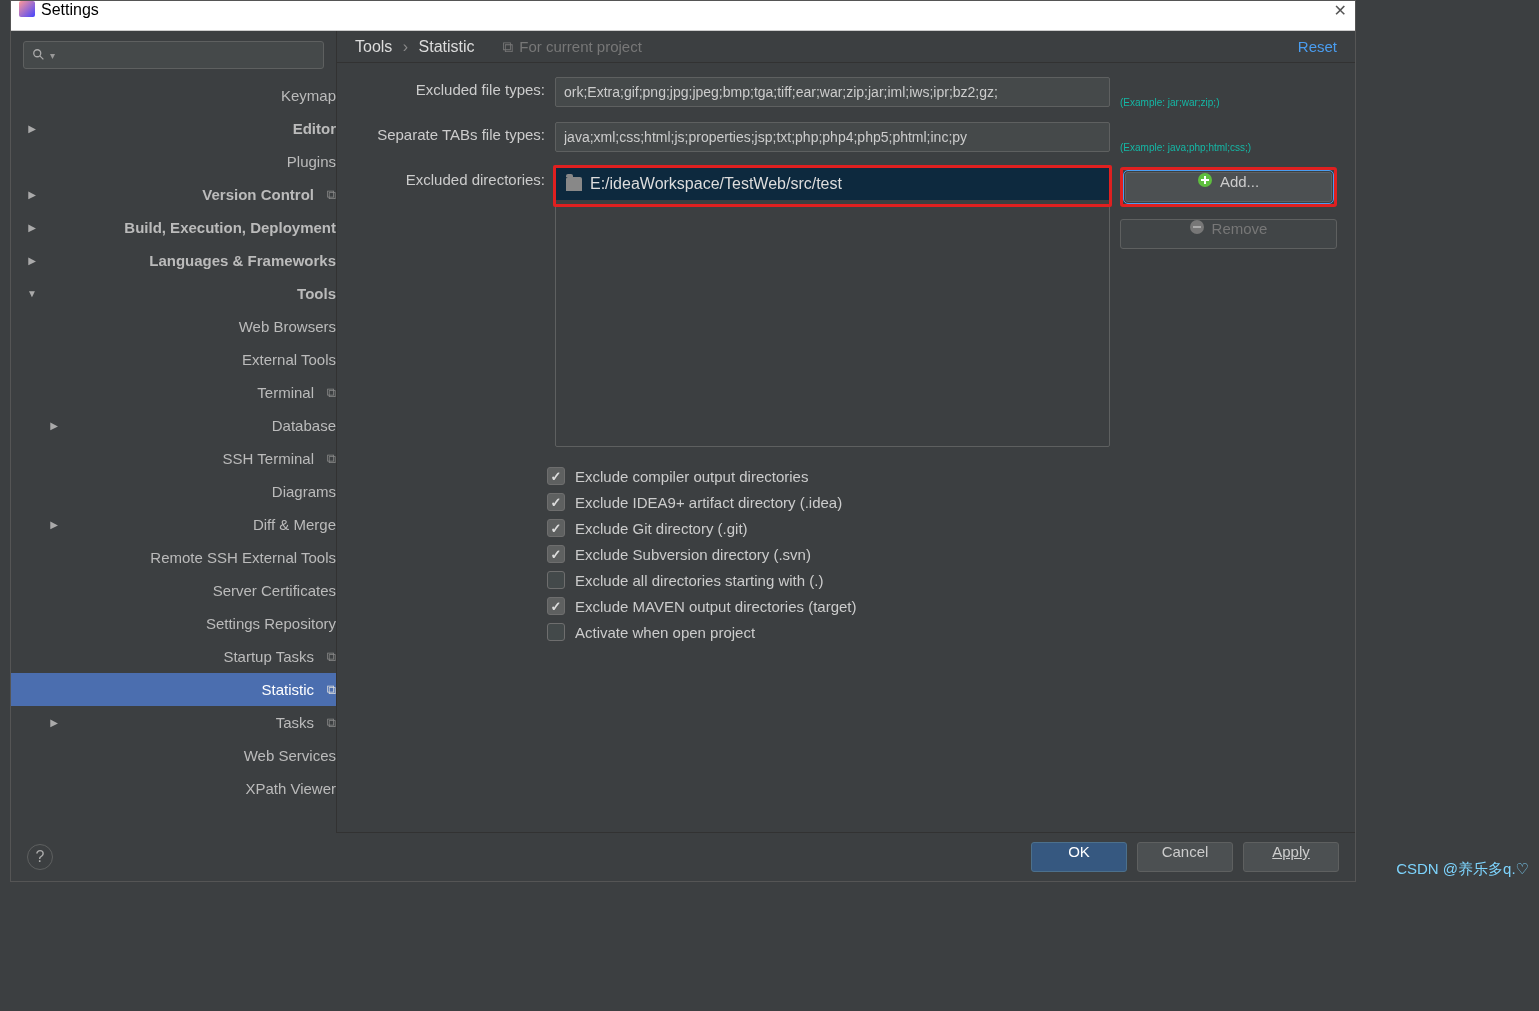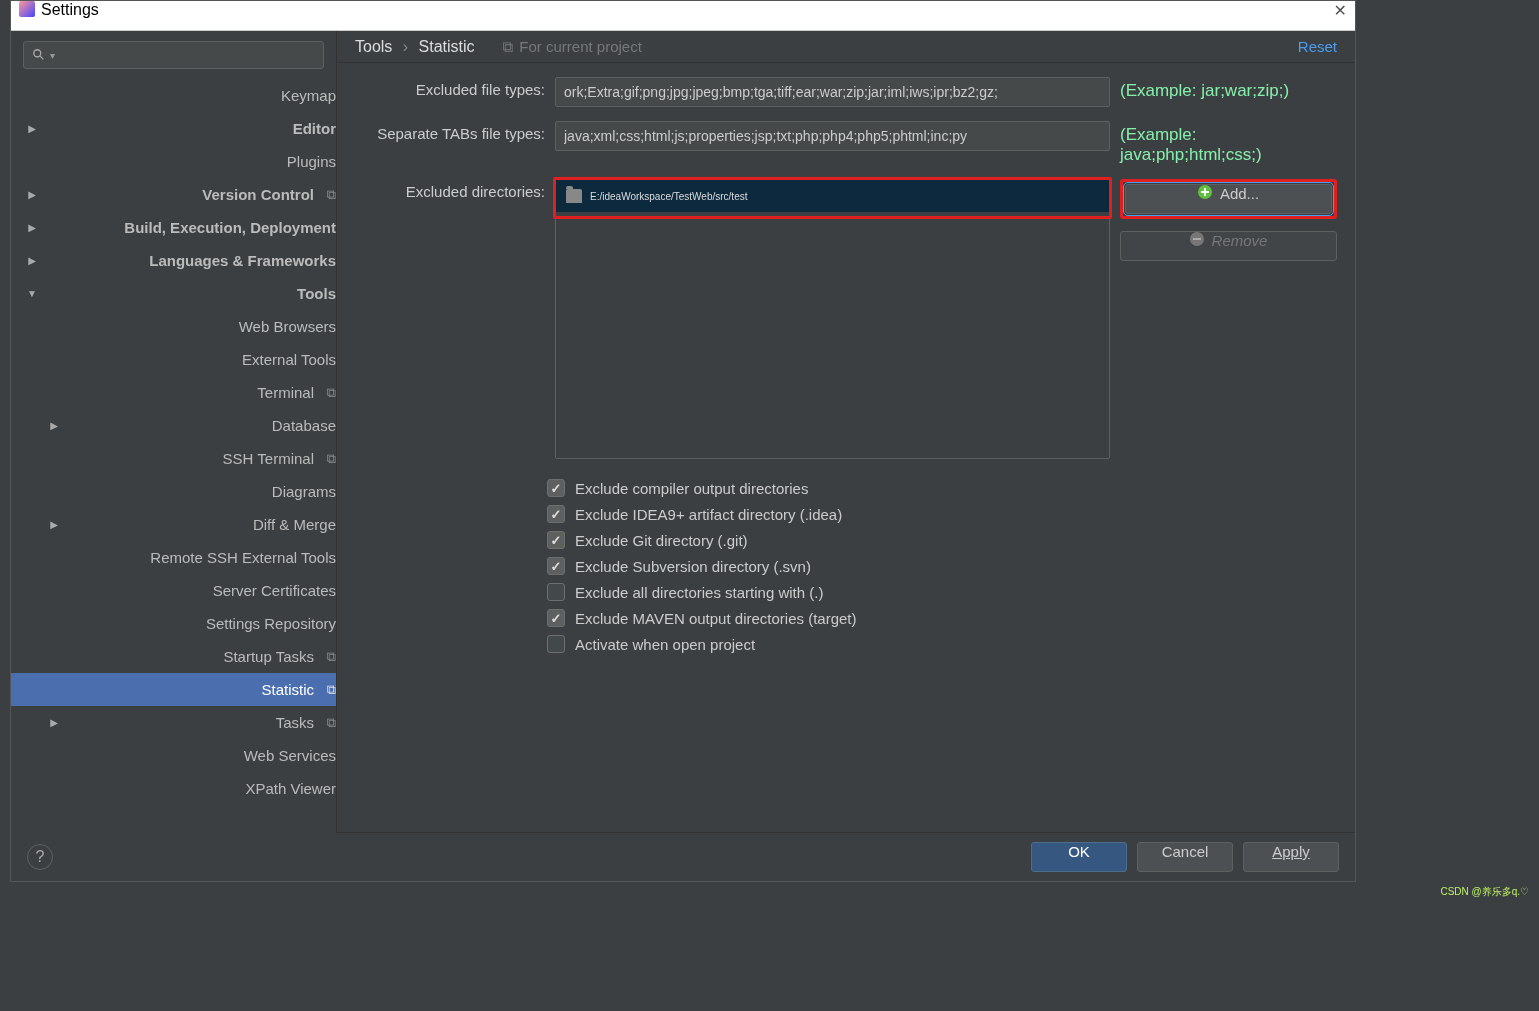--- a/index.html
+++ b/index.html
@@ -29,49 +29,49 @@
 .ind2 { padding-left:56px; }
 .main { flex:1; display:flex; flex-direction:column; min-width:0; }
 .header { height:32px; display:flex; align-items:center; padding:0 18px; border-bottom:1px solid #323232; }
 .crumb { font-size:16px; color:#ddd; font-weight:500; }
 .crumb .sep { color:#888; margin:0 6px; }
 .proj-hint { color:#777; margin-left:28px; font-size:15px; display:flex; align-items:center; gap:6px; }
 .reset { margin-left:auto; color:#4a9df0; font-size:15px; cursor:pointer; }
 .form { padding:14px 18px; display:grid; grid-template-columns:190px 555px 1fr; column-gap:10px; row-gap:14px; align-items:start; }
 .form-label { text-align:right; color:#ccc; font-size:15px; padding-top:4px; }
 .text-input { width:100%; height:30px; background:#45494a; border:1px solid #5e6060; color:#ccc; padding:0 8px; font-size:14px; border-radius:2px; }
-.example { color:#86efac; font-size:17px; padding-top:4px; }
+.example { color:#14b8a6; font-size:10px; padding-top:4px;margin-top:16px; }
 .dir-list { width:555px; height:280px; background:#3c3f41; border:1px solid #5e6060; border-radius:2px; position:relative; }
 .dir-list-hl { position:absolute; left:-3px; top:-3px; right:-3px; height:42px; border:3px solid #e02020; border-radius:2px; pointer-events:none; }
-.dir-item { display:flex; align-items:center; height:32px; background:#0d293e; color:#ddd; padding:0 10px; font-size:10px; gap:8px; }
+.dir-item { display:flex; align-items:center; height:32px; background:#0d293e; color:#ddd; padding:0 10px; font-size:16px; gap:8px; }
 .dir-icon { width:16px; height:14px; background:#888; border-radius:2px 2px 0 0; position:relative; }
 .dir-icon::before { content:""; position:absolute; top:-3px; left:0; width:7px; height:3px; background:#888; border-radius:2px 2px 0 0; }
 .side-btns { display:flex; flex-direction:column; gap:12px; padding-top:0; }
 .btn-hl { border:3px solid #e02020; border-radius:3px; padding:2px; }
 .btn { height:30px; min-width:200px; background:#4c5052; border:1px solid #5e6060; color:#ccc; border-radius:3px; display:flex; align-items:flex-start; justify-content:center; gap:8px; font-size:15px; cursor:pointer; }
-.btn.disabled { color:#777; background:#414547;font-style:italic; }
+.btn.disabled { color:#777; background:#414547; }
 .btn.primary { background:#365880; border-color:#4c708c; color:#fff; }
 .btn.focus { outline:1px solid #4a9df0; outline-offset:1px; }
 .plus-icon { width:14px; height:14px; border-radius:50%; background:#5fbf3f; position:relative; }
 .plus-icon::before,.plus-icon::after { content:""; position:absolute; background:#fff; }
 .plus-icon::before { left:3px; top:6px; width:8px; height:2px; }
 .plus-icon::after { left:6px; top:3px; width:2px; height:8px; }
 .minus-icon { width:14px; height:14px; border-radius:50%; background:#777; display:inline-block; position:relative; }
 .minus-icon::before { content:""; position:absolute; left:3px; top:6px; width:8px; height:2px; background:#aaa; }
 .checks { padding:6px 18px 14px 210px; display:flex; flex-direction:column; gap:8px; font-size:15px; }
 .check-row { display:flex; align-items:center; gap:10px; color:#ccc; }
 .checkbox { width:18px; height:18px; border:1px solid #6e6e6e; border-radius:3px; background:#43494a; display:flex; align-items:center; justify-content:center; cursor:pointer; }
 .checkbox.checked { background:#5e6060; }
 .checkbox.checked::after { content:"✓"; color:#ddd; font-size:13px; font-weight:bold; }
 .footer-sep { height:1px; background:#323232; margin-top:auto; }
 .footer { height:48px; display:flex; align-items:center; padding:0 16px; gap:10px; }
 .help-btn { width:26px; height:26px; border:1px solid #5e6060; border-radius:50%; display:flex; align-items:center; justify-content:center; color:#aaa; cursor:pointer; }
 .footer .spacer { flex:1; }
 .footer .btn { min-width:96px; height:30px; }
-.watermark { position:absolute; right:10px; bottom:112px; color:#bef264; font-size:10px; }
+.watermark { position:absolute; right:10px; bottom:132px; color:#7dd3fc; font-size:15px; }
 </style>
 </head>
 <body>
 
 <div class="window">
   <div class="titlebar">
     <div class="logo"></div>
     <span>Settings</span>
     <span class="close">✕</span>
   </div>

